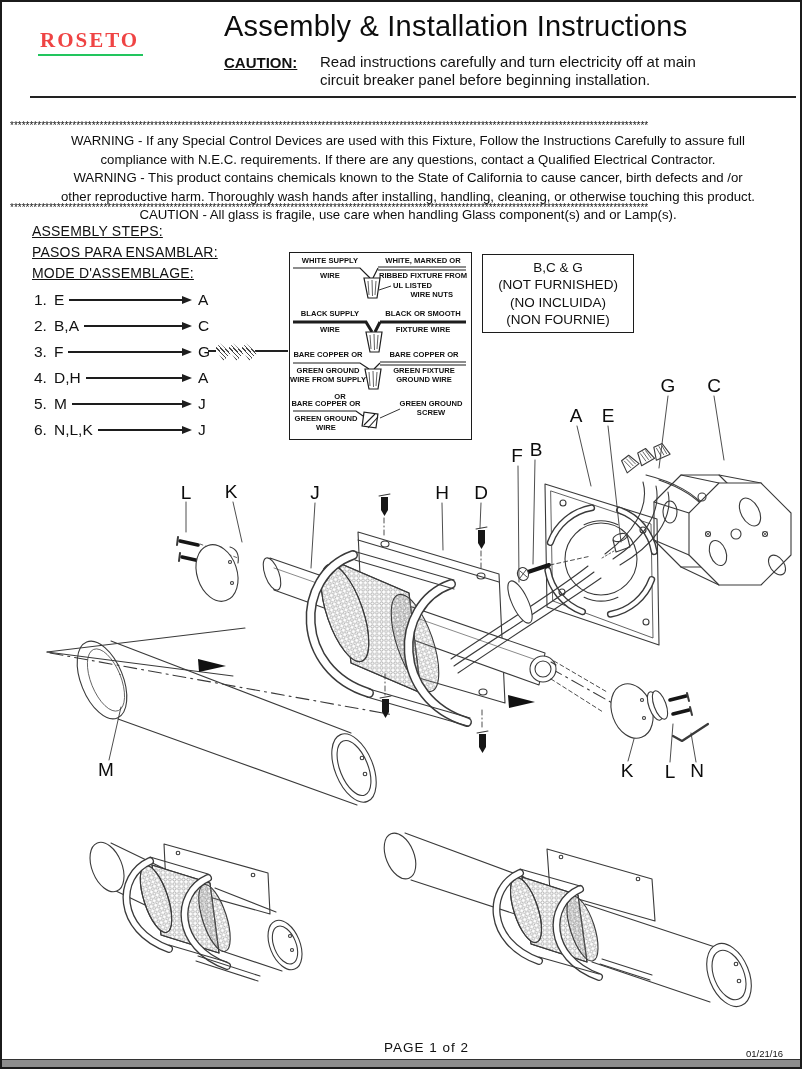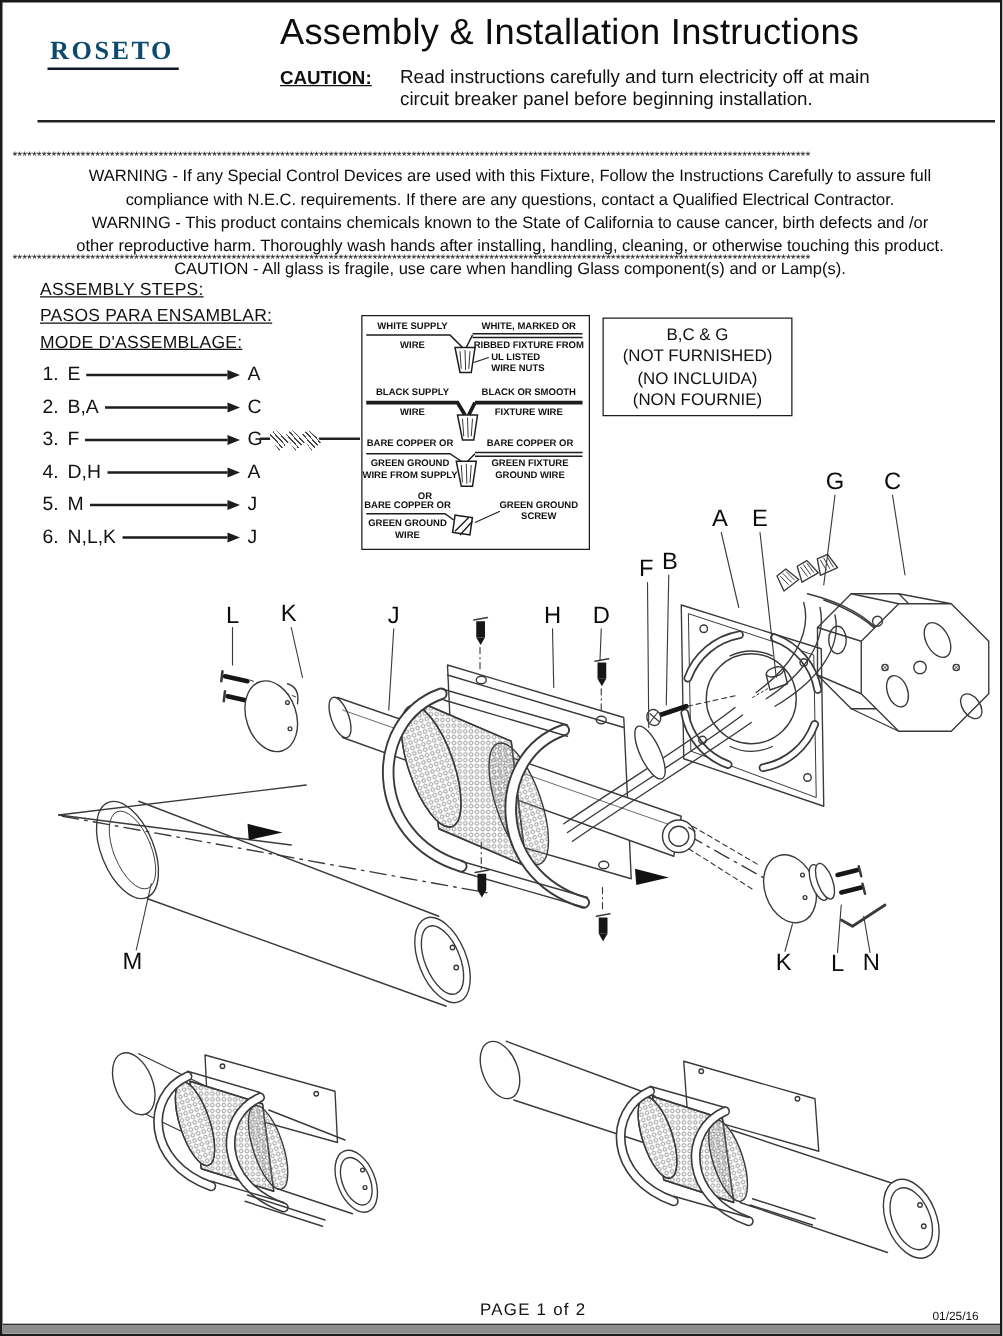--- a/index.html
+++ b/index.html
@@ -2,21 +2,21 @@
 <html><head>
 <meta charset="utf-8">
 <style>
   html,body{margin:0;padding:0;background:#e8e8e8;}
   #page{position:relative;width:802px;height:1069px;background:#fff;margin:0 auto;
         border:2px solid #1b1b1b;box-sizing:border-box;overflow:hidden;
         font-family:"Liberation Sans", sans-serif;color:#111;}
   .abs{position:absolute;}
   
   .logo{left:36px;top:26px;font-family:"Liberation Serif", serif;font-size:21px;
-        letter-spacing:2px;color:#0c4a6e;font-weight:600;border-bottom:2px solid #0f172a;
+        letter-spacing:2px;color:#ef4444;font-weight:600;border-bottom:2px solid #22c55e;
         padding:0 4px 1px 2px;}
   .title{left:222px;top:8px;font-size:29px;letter-spacing:0.2px;color:#0d0d0d;}
   .caution-label{left:222px;top:52px;font-size:15px;font-weight:bold;text-decoration:underline;}
   .caution-text{left:318px;top:51px;font-size:15px;line-height:18px;width:450px;}
   .header-rule{left:28px;top:94px;width:766px;height:2px;background:#222;}
   
   .ast{left:8px;width:786px;height:9px;font-size:10px;letter-spacing:0;line-height:9px;
        white-space:nowrap;overflow:hidden;color:#111;}
   .warn-text{left:36px;top:130px;width:740px;font-size:13.2px;line-height:18.6px;color:#0d0d0d;text-align:center;}
   
@@ -156,21 +156,21 @@
         <path d="M110,156 L90,165" stroke-width="0.9"></path>
         <rect x="73" y="160" width="14" height="14" fill="#fff" transform="rotate(8 80 167)"></rect>
         <path d="M74,172 L85,161 M78,175 L88,164" stroke-width="1.1"></path>
       </g>
     </svg>
     <div class="wl" style="left:2px;top:3px;width:76px">WHITE SUPPLY</div>
     <div class="wl" style="left:2px;top:18px;width:76px">WIRE</div>
     <div class="wl" style="left:86px;top:3px;width:94px">WHITE, MARKED OR</div>
     <div class="wl" style="left:86px;top:18px;width:94px">RIBBED FIXTURE FROM</div>
     <div class="wl" style="left:103px;top:28px;width:60px;text-align:left">UL LISTED</div>
-    <div class="wl" style="left:103px;top:37px;width:60px;text-align:left">WIRE NUTS</div>
+    <div class="wl" style="left:103px;top:37px;width:60px;text-align:right">WIRE NUTS</div>
 
     <div class="wl" style="left:2px;top:56px;width:76px">BLACK SUPPLY</div>
     <div class="wl" style="left:2px;top:72px;width:76px">WIRE</div>
     <div class="wl" style="left:86px;top:56px;width:94px">BLACK OR SMOOTH</div>
     <div class="wl" style="left:86px;top:72px;width:94px">FIXTURE WIRE</div>
 
     <div class="wl" style="left:0px;top:97px;width:76px">BARE COPPER OR</div>
     <div class="wl" style="left:0px;top:113px;width:76px">GREEN GROUND</div>
     <div class="wl" style="left:0px;top:122px;width:76px">WIRE FROM SUPPLY</div>
     <div class="wl" style="left:88px;top:97px;width:92px">BARE COPPER OR</div>
@@ -454,16 +454,16 @@
   <div class="plabel" style="left:574px;top:414px">A</div>
   <div class="plabel" style="left:606px;top:414px">E</div>
   <div class="plabel" style="left:666px;top:384px">G</div>
   <div class="plabel" style="left:712px;top:384px">C</div>
   <div class="plabel" style="left:104px;top:768px">M</div>
   <div class="plabel" style="left:625px;top:769px">K</div>
   <div class="plabel" style="left:668px;top:770px">L</div>
   <div class="plabel" style="left:695px;top:769px">N</div>
 
   <div class="abs pagenum">PAGE 1 of 2</div>
-  <div class="abs date">01/25/16</div>
+  <div class="abs date">01/21/16</div>
   <div class="abs bottom-bar"></div>
 
 </div>
 
 </body></html>

